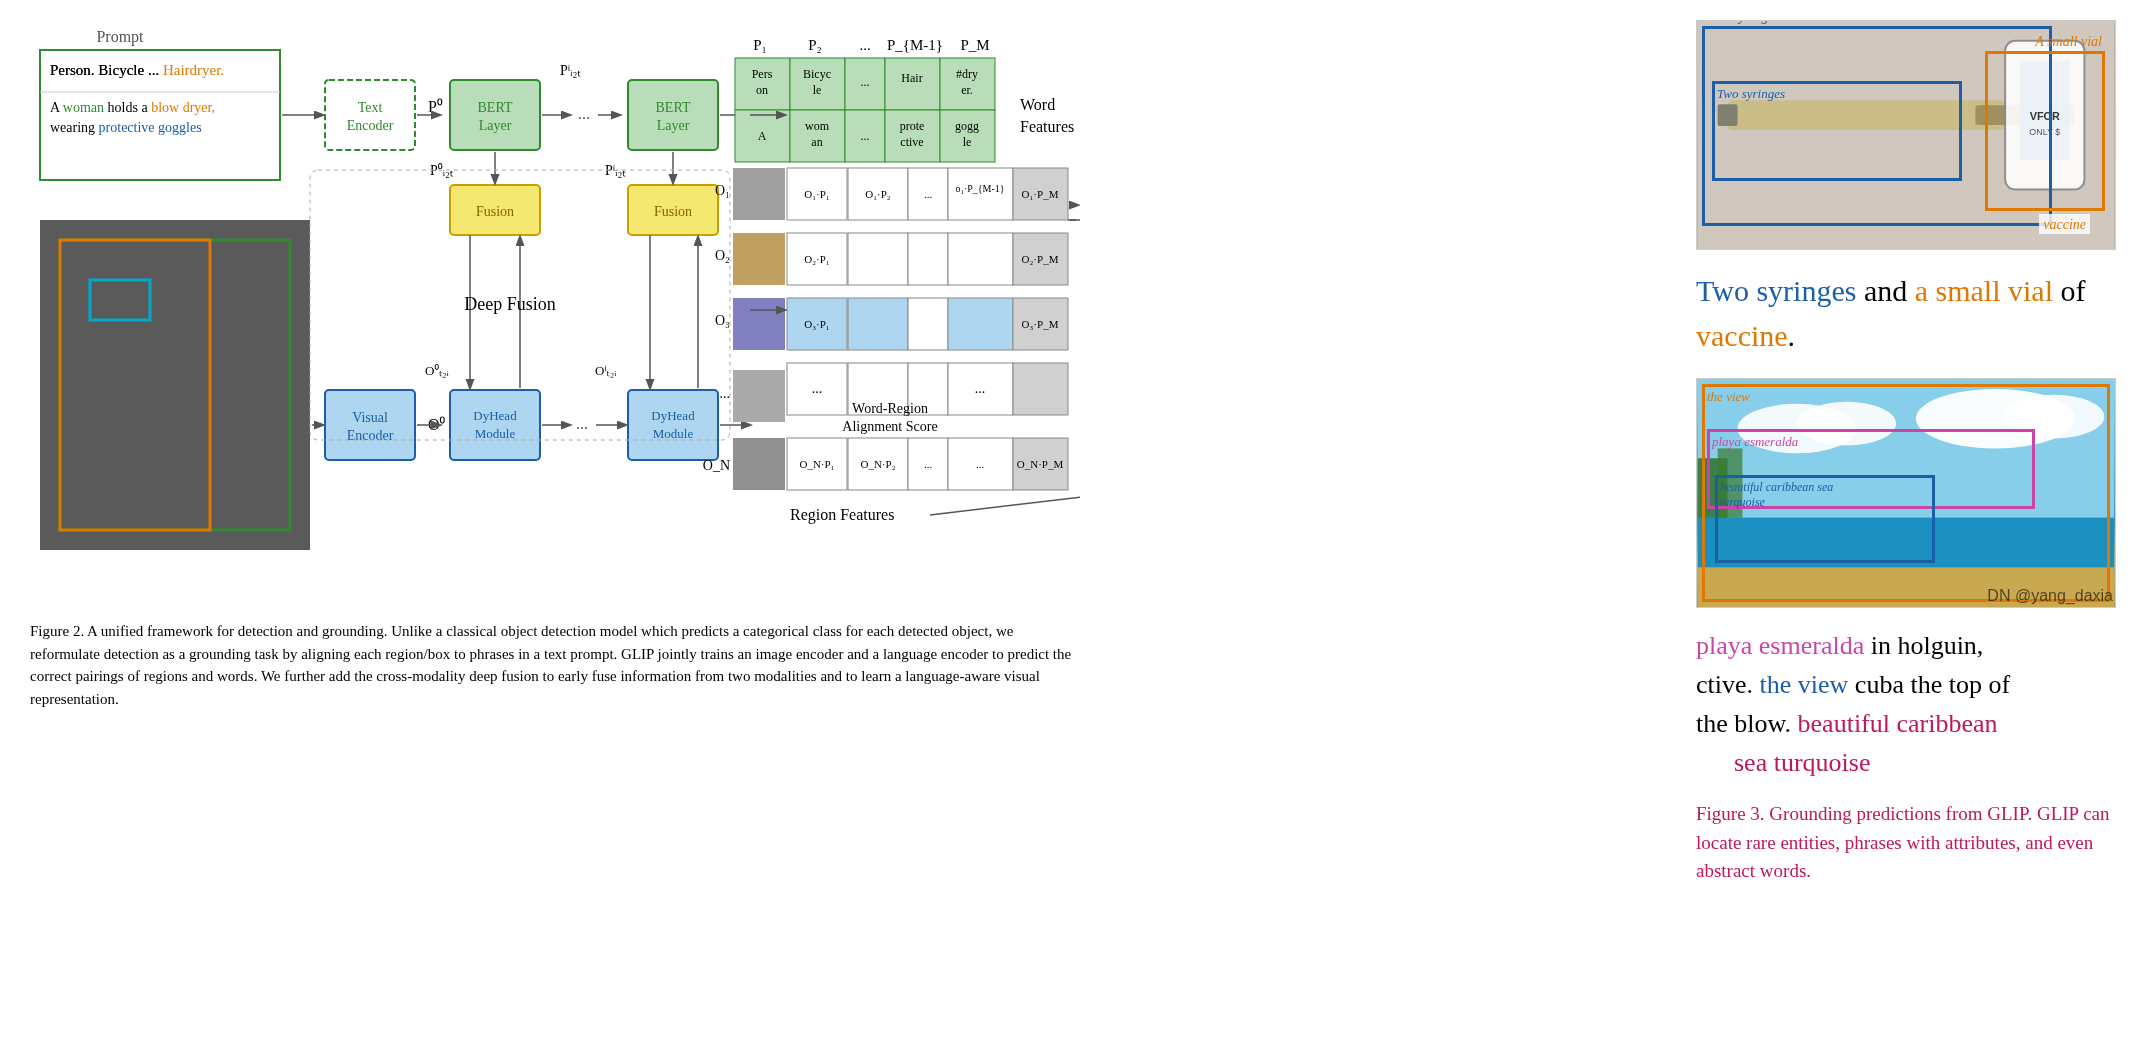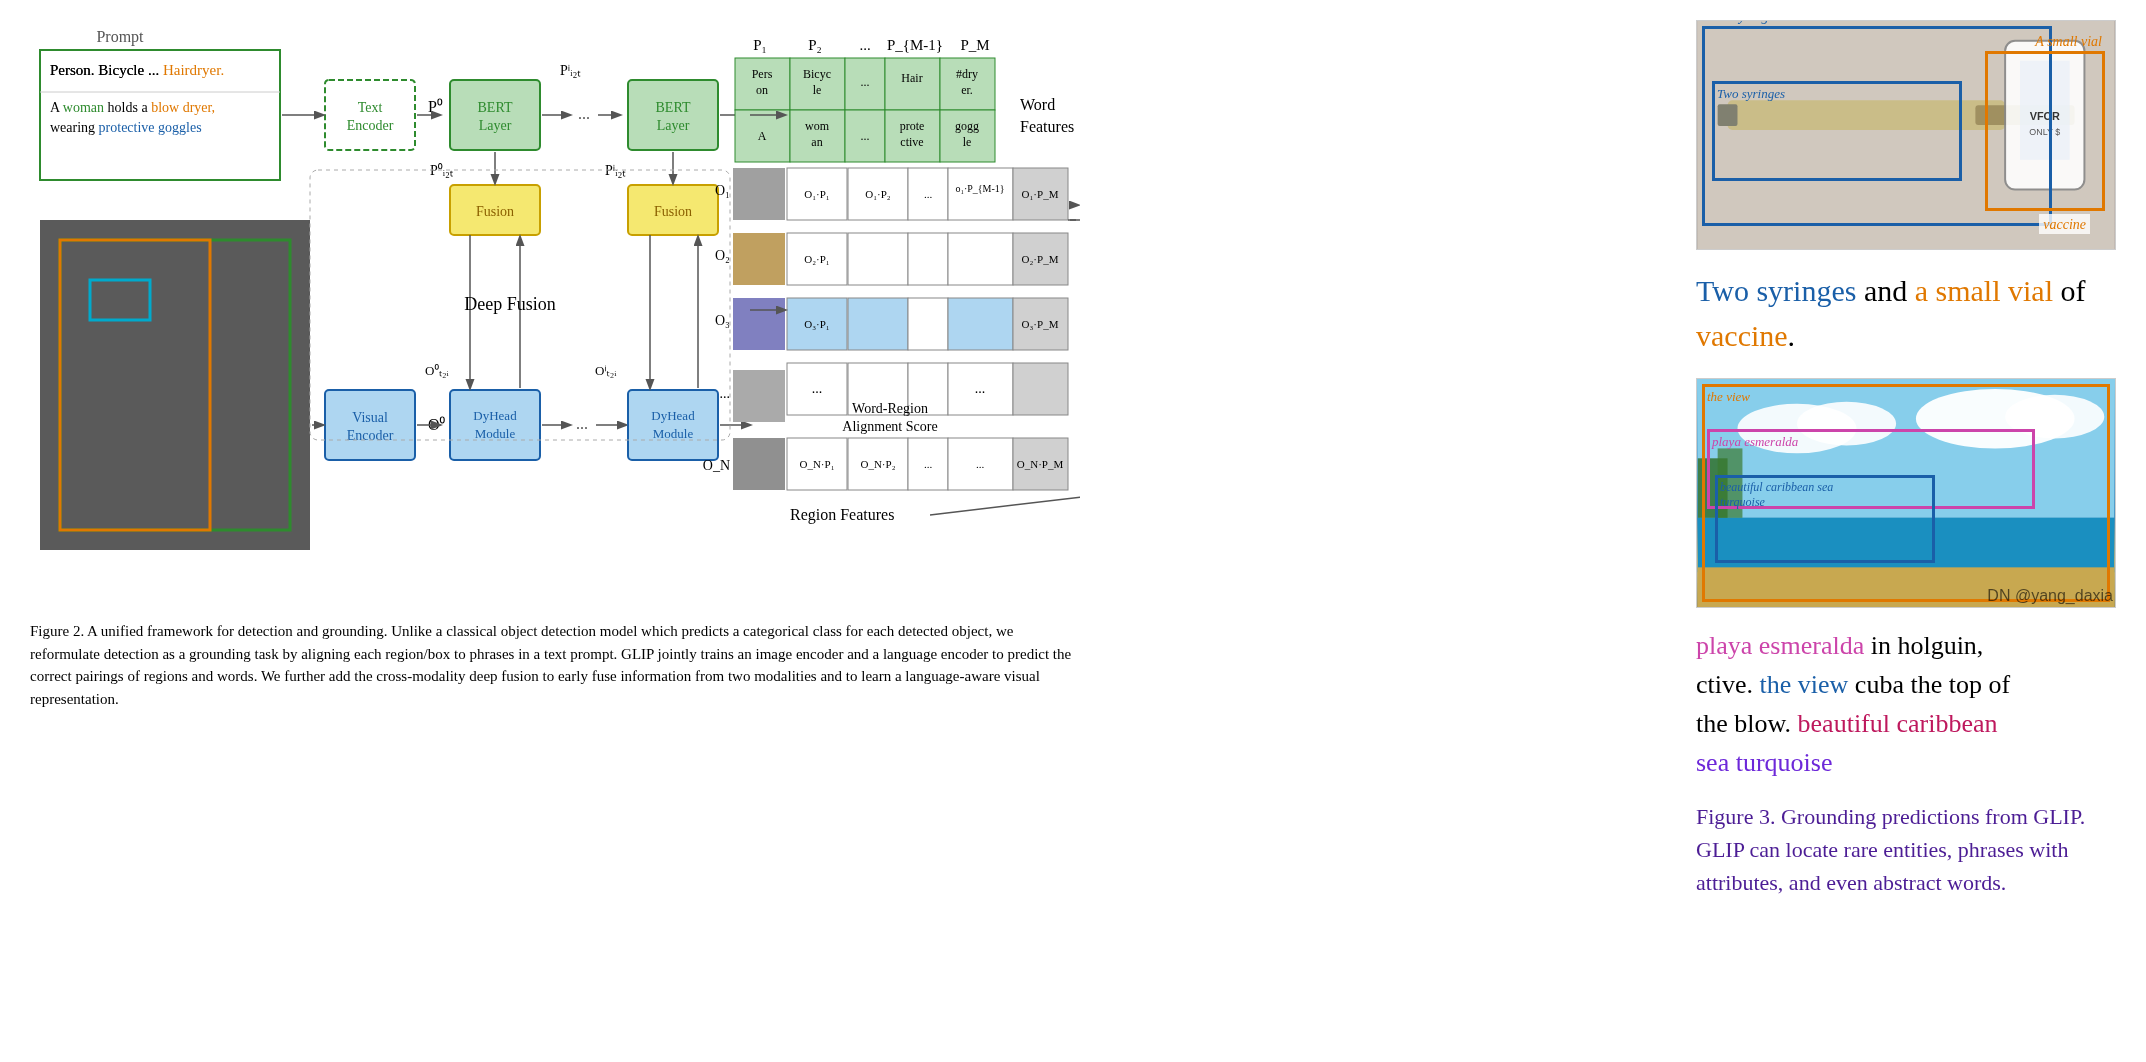--- a/index.html
+++ b/index.html
@@ -43,23 +43,23 @@
     
     .caption-left {
       font-size: 15px;
       line-height: 1.5;
       color: #000;
       max-width: 1050px;
       margin-top: 10px;
     }
 
     .caption-right {
-      font-size: 22px;
+      font-size: 19px;
       line-height: 1.5;
-      color: #4c1d95;
+      color: #be185d;
     }
 
     
     .right-top-image {
       width: 100%;
       height: 230px;
       position: relative;
       background: #d4d0c8;
       border: 1px solid #ccc;
       overflow: hidden;
@@ -431,20 +431,20 @@
     </div>
 
     <div class="right-bottom-caption">
       <span style="color:#cc44aa;">playa esmeralda</span>
       <span> in holguin,</span><br>
       <span>ctive. </span>
       <span style="color:#1a5fa8;">the view</span>
       <span> cuba the top of</span><br>
       <span>the blow. </span>
       <span style="color:#be185d;">beautiful caribbean</span><br>
-      <span style="color:#6d28d9;">sea turquoise</span>
+      <span style="color:#be185d;margin-left:38px;">sea turquoise</span>
     </div>
 
     <div class="caption-right" style="margin-top:8px;">
       <span>Figure 3.   Grounding predictions from GLIP.  GLIP can locate rare entities, phrases with attributes, and even abstract words.</span>
     </div>
   </div>
 </div>
 
 </body></html>

